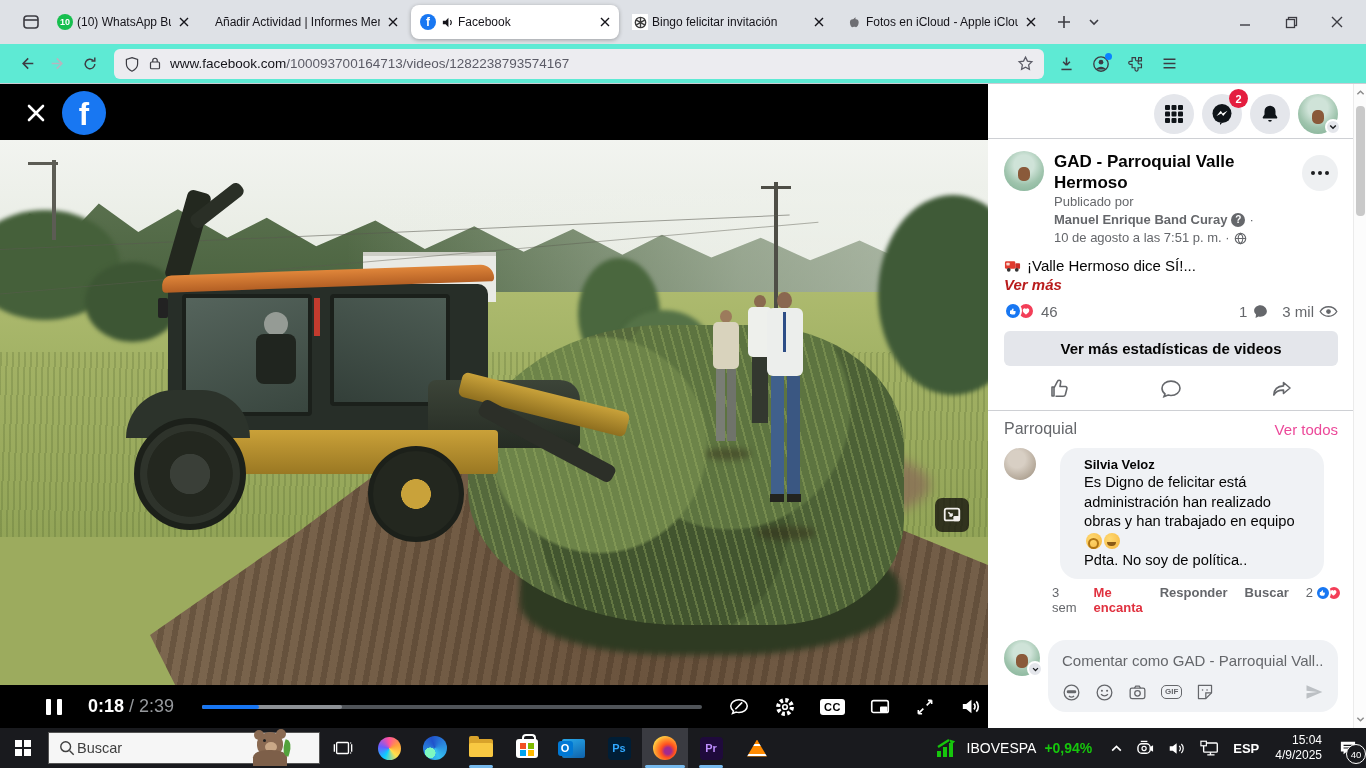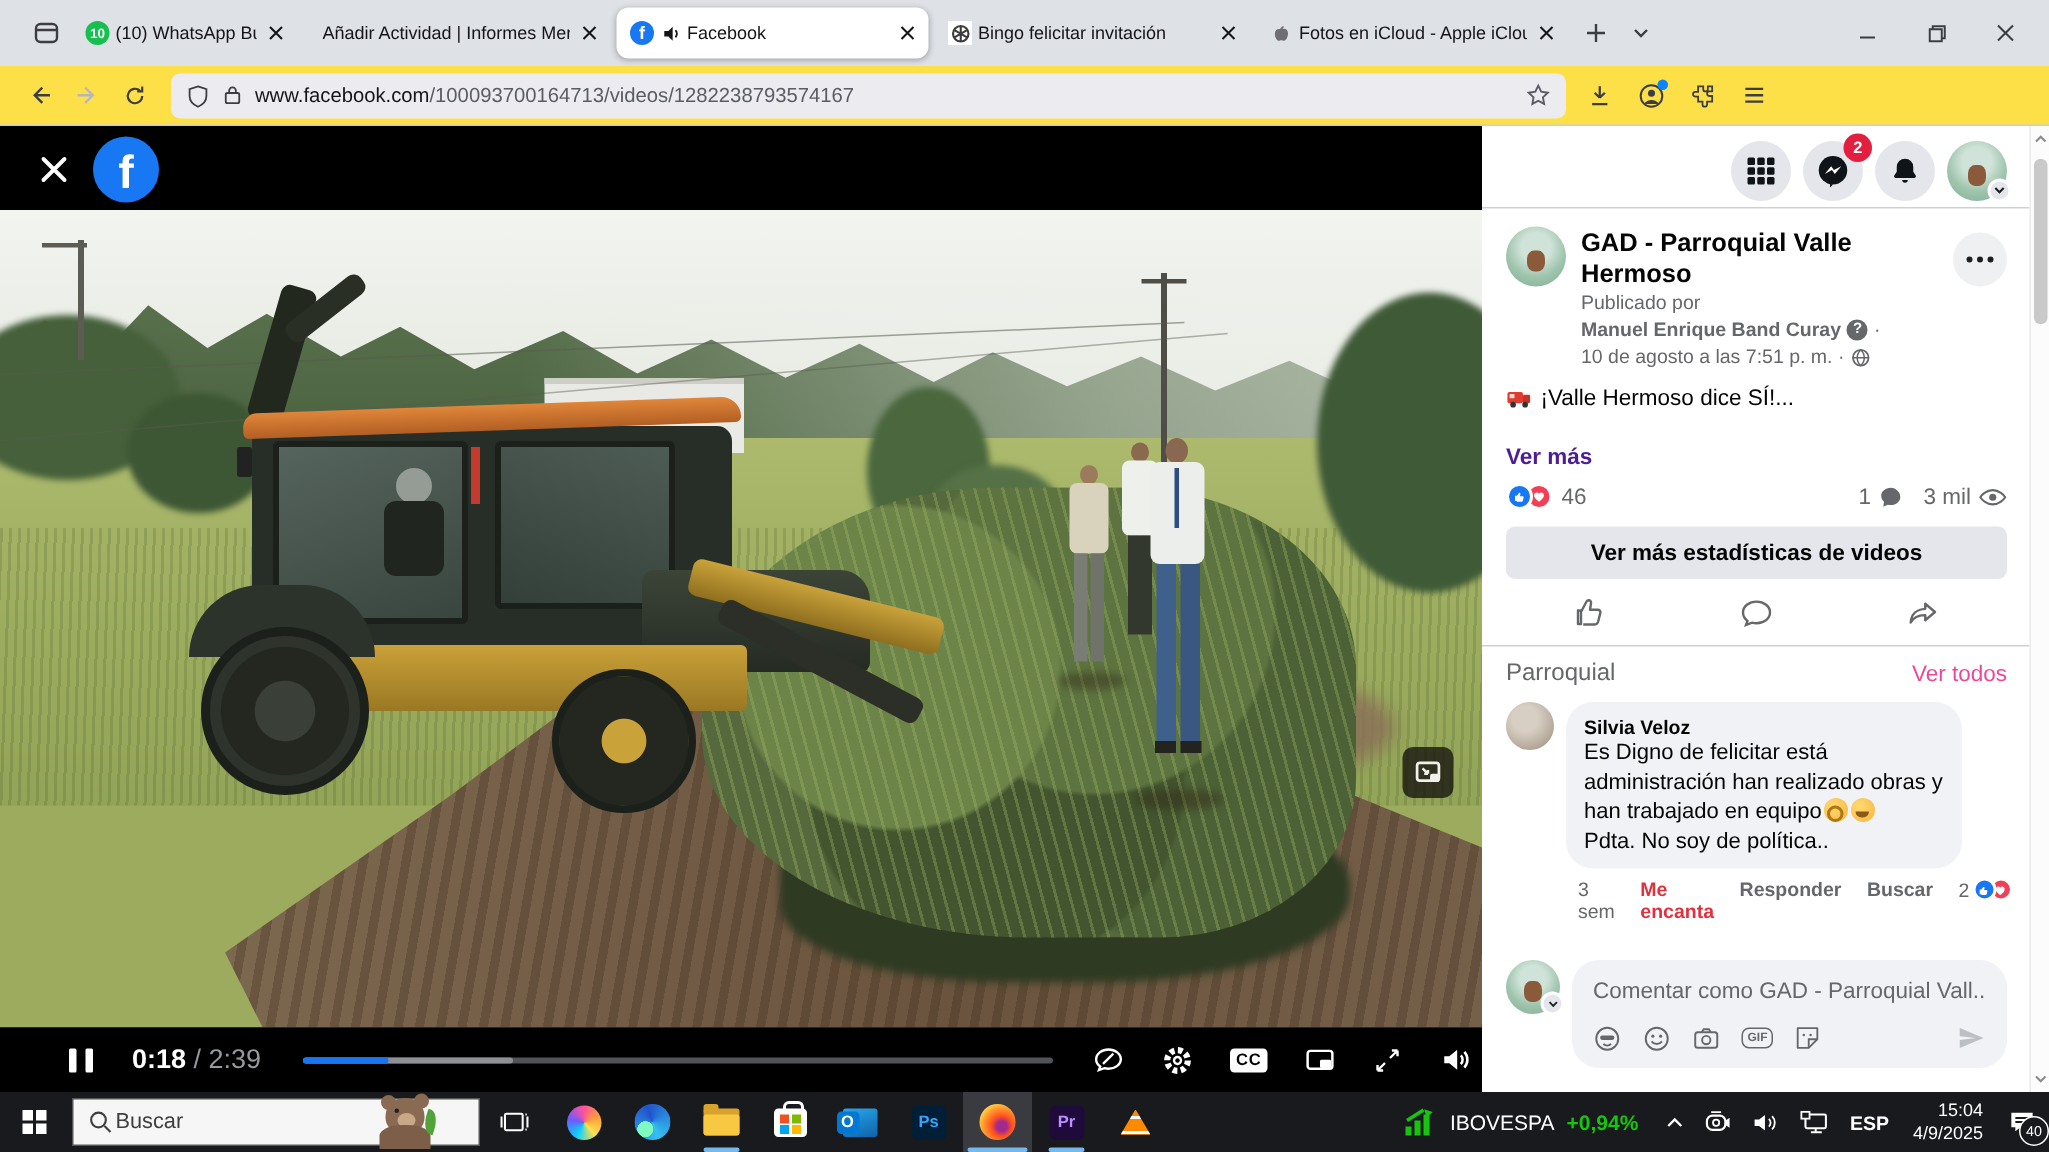--- a/index.html
+++ b/index.html
@@ -18,21 +18,21 @@
   .tab .tclose{margin-left:4px;flex:none;}
   .fav{width:16px;height:16px;flex:none;display:flex;align-items:center;justify-content:center;}
   .fav.wa{background:#17bf4f;border-radius:50%;color:#fff;font-size:9px;font-weight:bold;}
   .fav.fb{background:#1877f2;border-radius:50%;color:#fff;font-weight:bold;font-size:12px;}
   .fav.fb::after{content:"f";margin-top:-1px;}
   .fav.gpt{background:#fff;border:0;}
   .newtab,.tabchev{width:30px;height:30px;display:flex;align-items:center;justify-content:center;border-radius:6px;}
   .winctrl{margin-left:auto;display:flex;height:100%;}
   .winbtn{width:46px;height:100%;display:flex;align-items:center;justify-content:center;}
 
-  .nav-bar{height:40px;background:#fde047;border-bottom:1px solid #ccccd4;display:flex;align-items:center;padding:0 10px;}
+  .nav-bar{height:40px;background:#5eead4;border-bottom:1px solid #ccccd4;display:flex;align-items:center;padding:0 10px;}
   .navbtn{width:32px;height:32px;display:flex;align-items:center;justify-content:center;border-radius:6px;flex:none;}
   .urlbar{margin-left:8px;height:30px;flex:none;width:930px;background:#ececf0;border-radius:6px;
           display:flex;align-items:center;padding:0 10px;}
   .url{font-size:13.5px;color:#15141a;margin-left:8px;white-space:nowrap;overflow:hidden;}
   .url .path{color:#5b5b66;}
   .urlbar .star{margin-left:auto;}
   .nav-right{display:flex;align-items:center;margin-left:14px;gap:17px;}
 
   
   .main{display:flex;height:644px;position:relative;background:#fff;}
@@ -153,37 +153,37 @@
   .pavatar{width:40px;height:40px;border-radius:50%;flex:none;}
   .pmeta{margin-left:10px;flex:1;min-width:0;}
   .pagename{font-size:17px;font-weight:bold;color:#050505;line-height:21px;}
   .sub{font-size:13px;color:#65676b;line-height:18px;display:flex;align-items:center;gap:4px;}
   .sub b{font-weight:bold;}
   .qbadge{width:14px;height:14px;border-radius:50%;background:#65676b;color:#fff;font-size:10px;font-weight:bold;
     display:inline-flex;align-items:center;justify-content:center;flex:none;}
   .morebtn{width:36px;height:36px;border-radius:50%;background:#eef0f2;display:flex;align-items:center;justify-content:center;gap:3px;flex:none;align-self:flex-start;margin-top:4px;}
   .morebtn i{width:4px;height:4px;border-radius:50%;background:#1c1e21;display:block;}
   .bodyline{margin-top:9px;font-size:15px;color:#050505;display:flex;align-items:center;gap:6px;line-height:20px;}
-  .seemore{font-size:15px;font-weight:bold;color:#4c1d95;margin-top:20px;}
+  .seemore{font-size:15px;font-weight:bold;color:#b91c1c;margin-top:0;font-style:italic;}
   .reactrow{display:flex;align-items:center;margin-top:9px;font-size:15px;color:#65676b;}
   .ricon{width:18px;height:18px;border-radius:50%;display:flex;align-items:center;justify-content:center;border:2px solid #fff;flex:none;}
   .ricon.like{background:#1877f2;z-index:1;}
   .ricon.love{background:#f33e58;margin-left:-5px;}
   .rcount{margin-left:6px;}
   .rightstats{margin-left:auto;display:flex;align-items:center;gap:5px;}
   .statsbtn{margin-top:11px;height:35px;border-radius:6px;background:#e4e6eb;display:flex;align-items:center;justify-content:center;
     font-size:15px;font-weight:bold;color:#050505;}
   .actrow{display:flex;height:42px;align-items:center;margin-top:2px;}
   .act{flex:1;display:flex;justify-content:center;align-items:center;}
   .chead{display:flex;align-items:center;padding:9px 0 4px;}
   .chead .lbl{font-size:16px;color:#65676b;}
   .chead .all{margin-left:auto;font-size:15px;color:#ec4899;}
   .comment{display:flex;margin-top:6px;}
   .cavatar{width:32px;height:32px;border-radius:50%;flex:none;background:radial-gradient(circle at 40% 35%,#d8cfc4 0 30%,#b5a99a 70%,#8f8274);}
-  .cbubble{margin-left:8px;background:#f0f2f5;border-radius:18px;padding:8px 12px;max-width:264px;}
+  .cbubble{margin-left:24px;background:#f0f2f5;border-radius:18px;padding:8px 24px;max-width:264px;}
   .cauthor{font-size:13px;font-weight:bold;color:#050505;line-height:17px;}
   .ctext{font-size:14.7px;color:#050505;line-height:19.5px;}
   .emoji{display:inline-block;width:16px;height:16px;border-radius:50%;vertical-align:-3px;margin-left:2px;}
   .em-ok{background:radial-gradient(circle at 35% 35%,#ffd972,#f5b63e);}
   .em-ok::after{content:"";display:block;width:7px;height:7px;border:2px solid #b07514;border-radius:50%;margin:5px 0 0 2px;}
   .em-hug{background:radial-gradient(circle at 35% 35%,#ffd972,#f5b63e);position:relative;}
   .em-hug::after{content:"";position:absolute;left:3px;top:9px;width:9px;height:4px;border-radius:0 0 8px 8px;background:#8a5a16;}
   .cmeta{display:flex;margin:6px 0 0 48px;gap:17px;font-size:13px;color:#65676b;align-items:flex-start;}
   .cmeta .tme{width:28px;line-height:15px;}
   .cmeta .loved{width:52px;color:#e0313f;font-weight:bold;line-height:15px;}

